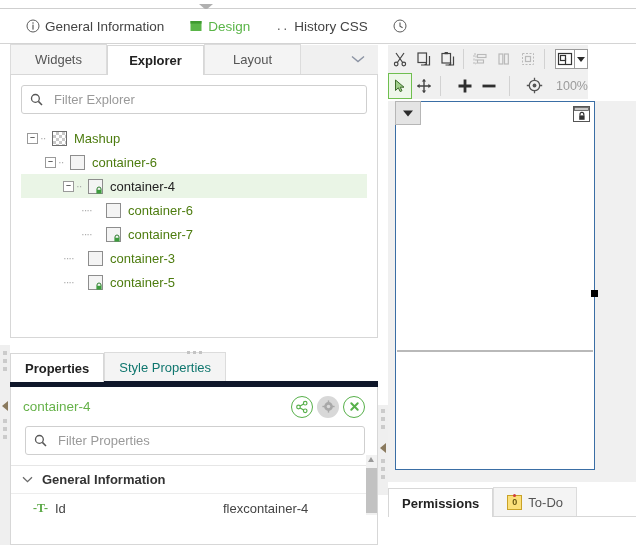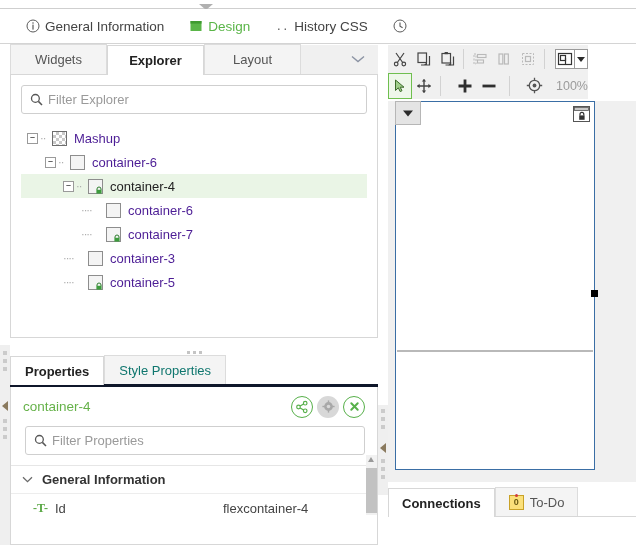--- a/index.html
+++ b/index.html
@@ -61,37 +61,37 @@
   .lp-chevron {
     margin-left: auto; width: 40px; height: 30px;
     display: flex; align-items: center; justify-content: center; cursor: pointer;
   }
   .lp-body {
     height: 263px; border: 1px solid #d7d7d7; border-top: none;
     background: #ffffff; padding: 10px 10px 0 10px;
   }
   .filterbox {
     height: 29px; border: 1px solid #cfcfcf; border-radius: 3px;
-    display: flex; align-items: center; padding: 0 8px; gap: 5px;
+    display: flex; align-items: center; padding: 0 8px; gap: 11px;
     background: #fff;
   }
   .filterbox input {
     border: none; outline: none; flex: 1; font-size: 13px;
     font-family: "Liberation Sans", sans-serif; color: #333; background: transparent;
   }
   .filterbox input::placeholder { color: #9a9a9a; }
 
   
   .tree { margin-top: 12px; font-size: 13px; }
   .tree-row {
     display: flex; align-items: center; height: 24px; cursor: pointer;
     position: relative; padding-left: 2px;
   }
   .tree-row.selected { background: #eaf5e6; }
-  .tree-row .lbl { color: #4c1d95; }
+  .tree-row .lbl { color: #4d7c0f; }
   .tree-row.selected .lbl { color: #222; }
   .expander {
     width: 11px; height: 11px; border: 1px solid #9a9a9a; background: #fff;
     display: inline-flex; align-items: center; justify-content: center;
     font-size: 10px; line-height: 1; color: #333; flex: 0 0 11px;
     margin-right: 2px; font-family: "Liberation Mono", monospace;
   }
   .dashes { width: 12px; color: #aaa; font-size: 11px; letter-spacing: -1px;
             overflow: hidden; flex: 0 0 12px; }
   .nodeicon {
@@ -127,21 +127,21 @@
   .proppanel {
     position: absolute; left: 10px; top: 358px; width: 368px; height: 187px;
     background: #ffffff;
   }
   .pp-grip {
     position: absolute; top: -11px; left: 0; width: 368px; height: 10px;
     display: flex; align-items: center; justify-content: center; gap: 3px;
   }
   .pp-grip i { width: 3px; height: 3px; background: #c4c4c4; display: block; }
   .pp-tabs { display: flex; height: 29px; align-items: flex-end;
-             border-bottom: 3px solid #0f172a; }
+             border-bottom: 6px solid #0f172a; }
   .pp-tab {
     height: 29px; line-height: 29px; padding: 0 14px; font-size: 13px; color: #0f766e;
     background: #f4f4f4; border: 1px solid #dcdcdc; border-bottom: none; cursor: pointer;
   }
   .pp-tab.active { background: #fff; color: #222; font-weight: bold;
                    border-color: #d7d7d7; position: relative; top: 1px; }
   .pp-body { border: 1px solid #d7d7d7; border-top: none; height: 158px; background: #fff; }
   .pp-head {
     height: 39px; display: flex; align-items: center; padding: 0 12px 0 12px;
   }
@@ -613,21 +613,21 @@
             </svg>
         </div>
         <div class="cdivider"></div>
         <div class="chandle"></div>
       </div>
     </div>
 
     <div class="bottomtabs">
       <div class="bt-strip">
         <div class="bt-tab active">
-          <span>Connections</span>
+          <span>Permissions</span>
         </div>
         <div class="bt-tab">
           <span class="todo-ico">
             <span>0</span>
           </span>
           <span>To-Do</span>
         </div>
       </div>
     </div>
 

